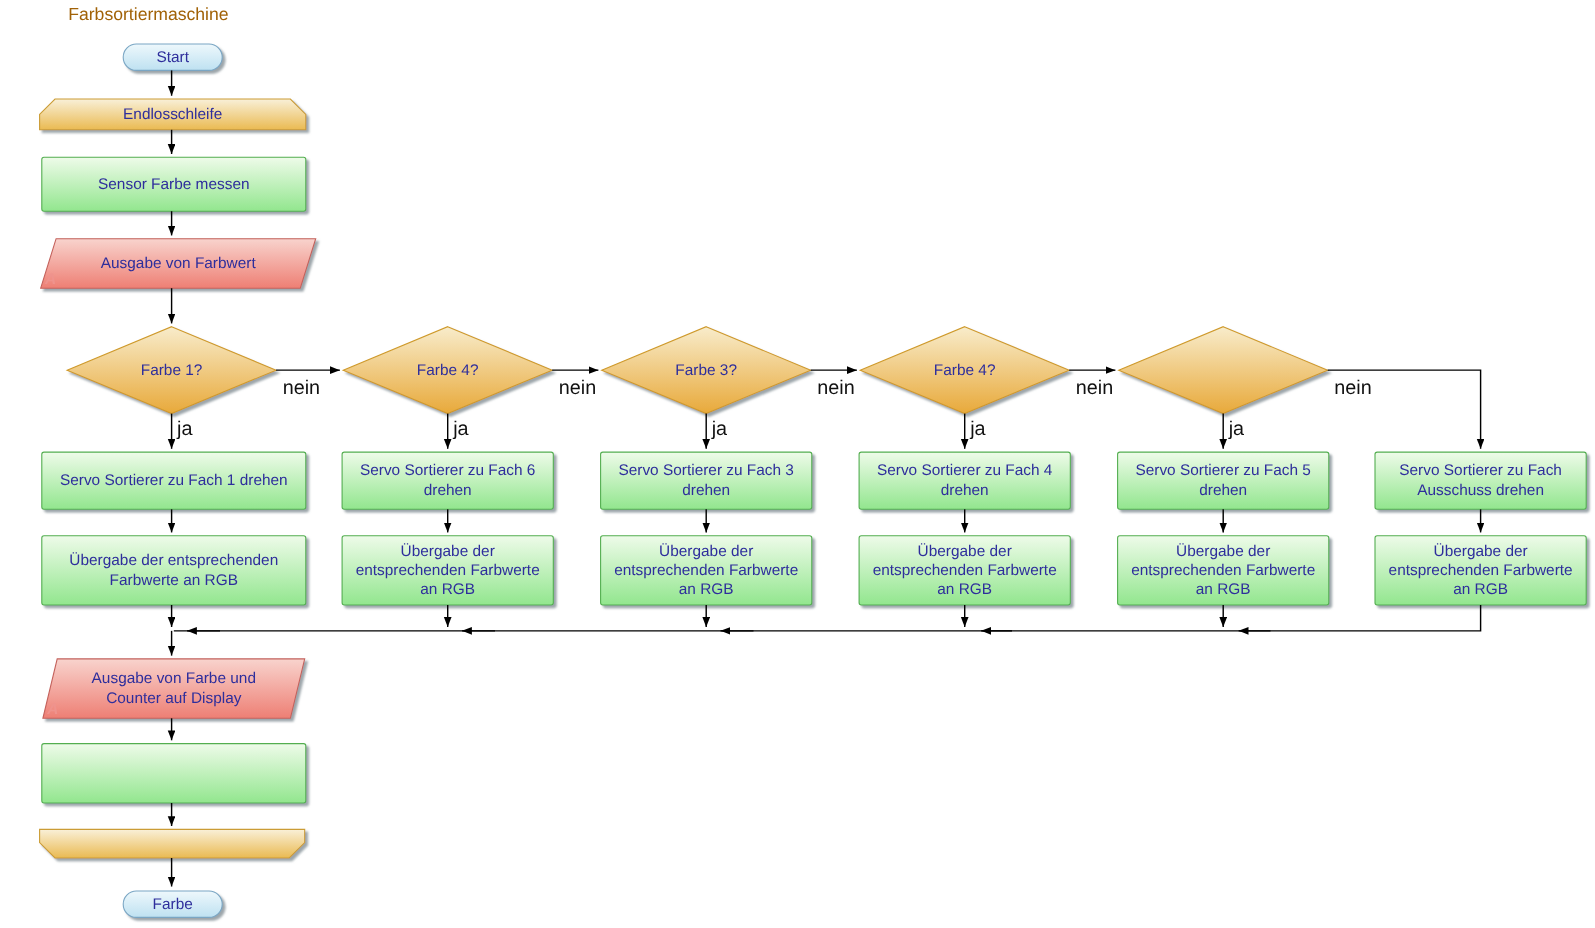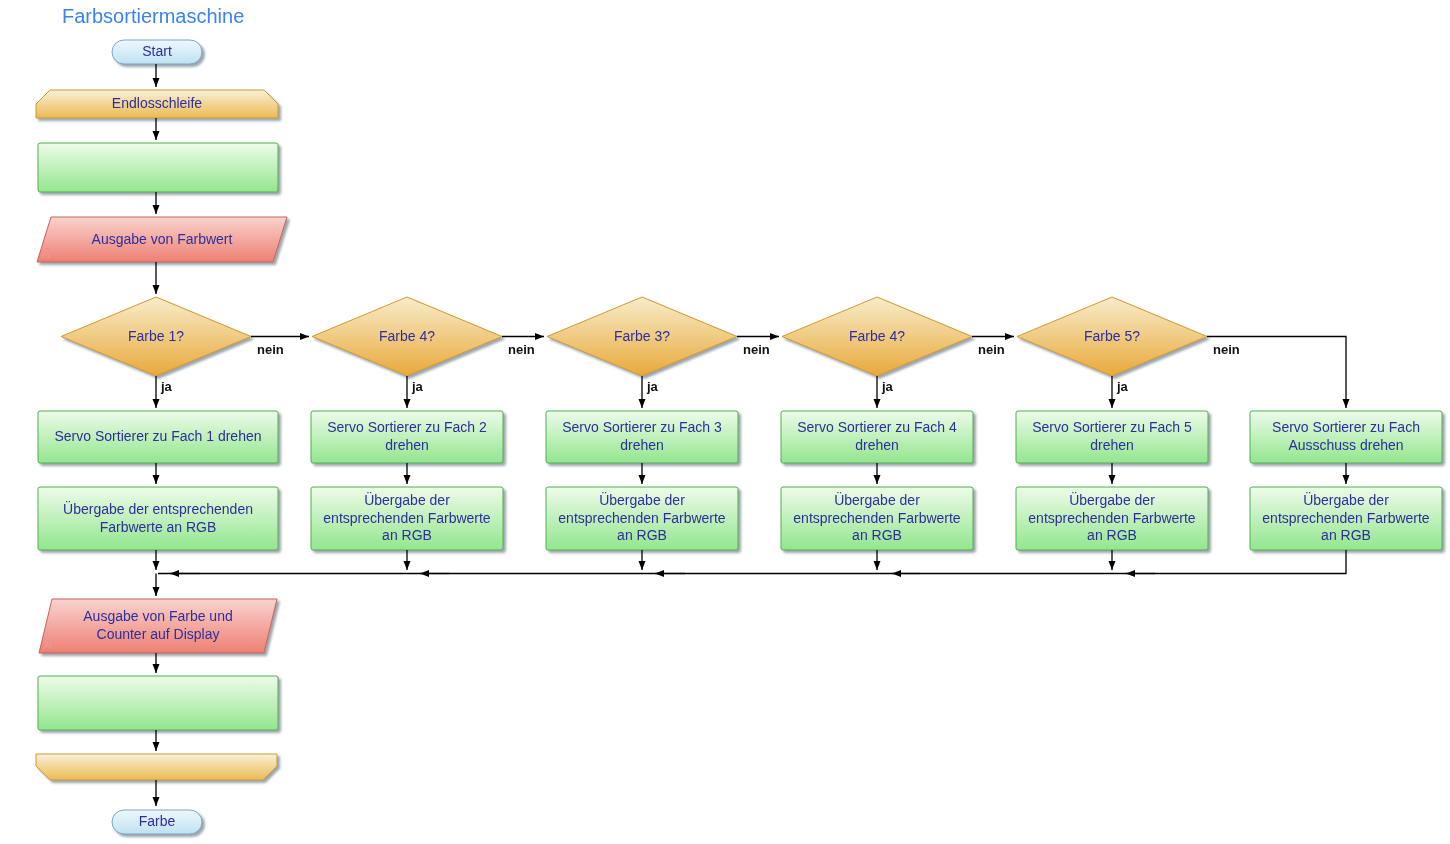--- a/index.html
+++ b/index.html
@@ -17,33 +17,32 @@
     text-align:center;
     color:#2e2e9c;
     font-size:14px;line-height:1.26;
     pointer-events:none;
   }
   .pad14{padding:0 14px;box-sizing:border-box;}
   .pad10{padding:0 10px;box-sizing:border-box;}
   .pad20{padding:0 20px;box-sizing:border-box;}
   .tag{
     position:absolute;
-    font-size:13px;color:#111111;line-height:1;
+    font-size:18px;color:#111111;line-height:1;
     pointer-events:none;
-    font-weight:bold;
   }
   .iomark{
     position:absolute;
     font-size:14px;font-style:italic;font-weight:bold;
     color:#ef938d;line-height:1;
     pointer-events:none;
   }
   #title{
     position:absolute;left:62px;top:5px;
-    font-size:20px;color:#3b82f6;
+    font-size:16px;color:#a16207;
   }
 </style>
 </head>
 <body>
 
 <div id="canvas">
 
   <svg id="wires" width="1450" height="844" viewBox="0 0 1450 844">
     <defs>
       <linearGradient id="gGreen" x1="0" y1="0" x2="0" y2="1">
@@ -148,42 +147,42 @@
       <path d="M685,573.5 H655" marker-end="url(#ah)"></path>
       <path d="M920,573.5 H892" marker-end="url(#ah)"></path>
       <path d="M1155,573.5 H1126" marker-end="url(#ah)"></path>
     </g>
   </svg>
 
   <div id="title">Farbsortiermaschine</div>
 
   <div class="lbl" style="left:112px;top:40px;width:90px;height:24px;">Start</div>
   <div class="lbl" style="left:36px;top:90px;width:242px;height:28px;">Endlosschleife</div>
+  <div class="lbl" style="left:38px;top:143px;width:240px;height:49px;">Sensor Farbe messen</div>
   <div class="lbl pad20" style="left:44px;top:217px;width:236px;height:45px;">Ausgabe von Farbwert</div>
   <div class="iomark" style="left:41px;top:246px;">A</div>
 
   <div class="lbl" style="left:61px;top:297px;width:190px;height:79px;">Farbe 1?</div>
   <div class="lbl" style="left:312px;top:297px;width:190px;height:79px;">Farbe 4?</div>
   <div class="lbl" style="left:547px;top:297px;width:190px;height:79px;">Farbe 3?</div>
   <div class="lbl" style="left:782px;top:297px;width:190px;height:79px;">Farbe 4?</div>
-  <div class="lbl" style="left:1017px;top:297px;width:190px;height:79px;">Farbe 5?</div>
 
   <div class="tag" style="left:161px;top:380px;">ja</div>
   <div class="tag" style="left:412px;top:380px;">ja</div>
   <div class="tag" style="left:647px;top:380px;">ja</div>
   <div class="tag" style="left:882px;top:380px;">ja</div>
   <div class="tag" style="left:1117px;top:380px;">ja</div>
   <div class="tag" style="left:257px;top:343px;">nein</div>
   <div class="tag" style="left:508px;top:343px;">nein</div>
   <div class="tag" style="left:743px;top:343px;">nein</div>
   <div class="tag" style="left:978px;top:343px;">nein</div>
   <div class="tag" style="left:1213px;top:343px;">nein</div>
 
   <div class="lbl pad14" style="left:38px;top:411px;width:240px;height:52px;">Servo Sortierer zu Fach 1 drehen</div>
-  <div class="lbl pad10" style="left:311px;top:411px;width:192px;height:52px;">Servo Sortierer zu Fach 2 drehen</div>
+  <div class="lbl pad10" style="left:311px;top:411px;width:192px;height:52px;">Servo Sortierer zu Fach 6 drehen</div>
   <div class="lbl pad10" style="left:546px;top:411px;width:192px;height:52px;">Servo Sortierer zu Fach 3 drehen</div>
   <div class="lbl pad10" style="left:781px;top:411px;width:192px;height:52px;text-align:center;">Servo Sortierer zu Fach 4 drehen</div>
   <div class="lbl pad10" style="left:1016px;top:411px;width:192px;height:52px;">Servo Sortierer zu Fach 5 drehen</div>
   <div class="lbl pad10" style="left:1250px;top:411px;width:192px;height:52px;">Servo Sortierer zu Fach Ausschuss drehen</div>
 
   <div class="lbl pad14" style="left:38px;top:487px;width:240px;height:63px;">Übergabe der entsprechenden Farbwerte an RGB</div>
   <div class="lbl pad10" style="left:311px;top:487px;width:192px;height:63px;">Übergabe der entsprechenden Farbwerte an RGB</div>
   <div class="lbl pad10" style="left:546px;top:487px;width:192px;height:63px;">Übergabe der entsprechenden Farbwerte an RGB</div>
   <div class="lbl pad10" style="left:781px;top:487px;width:192px;height:63px;">Übergabe der entsprechenden Farbwerte an RGB</div>
   <div class="lbl pad10" style="left:1016px;top:487px;width:192px;height:63px;">Übergabe der entsprechenden Farbwerte an RGB</div>

